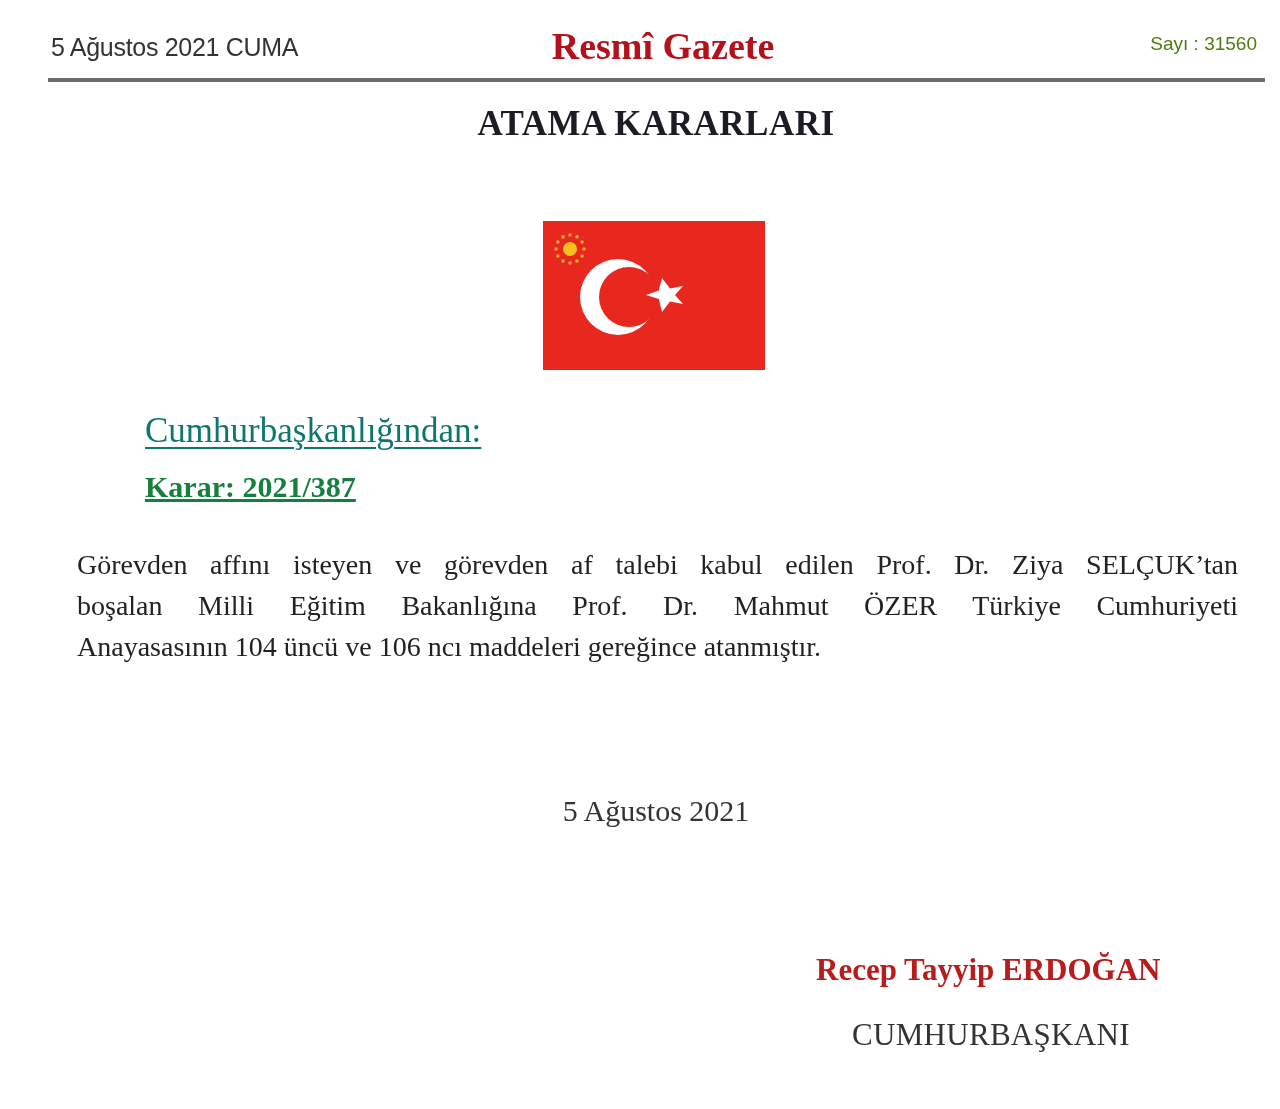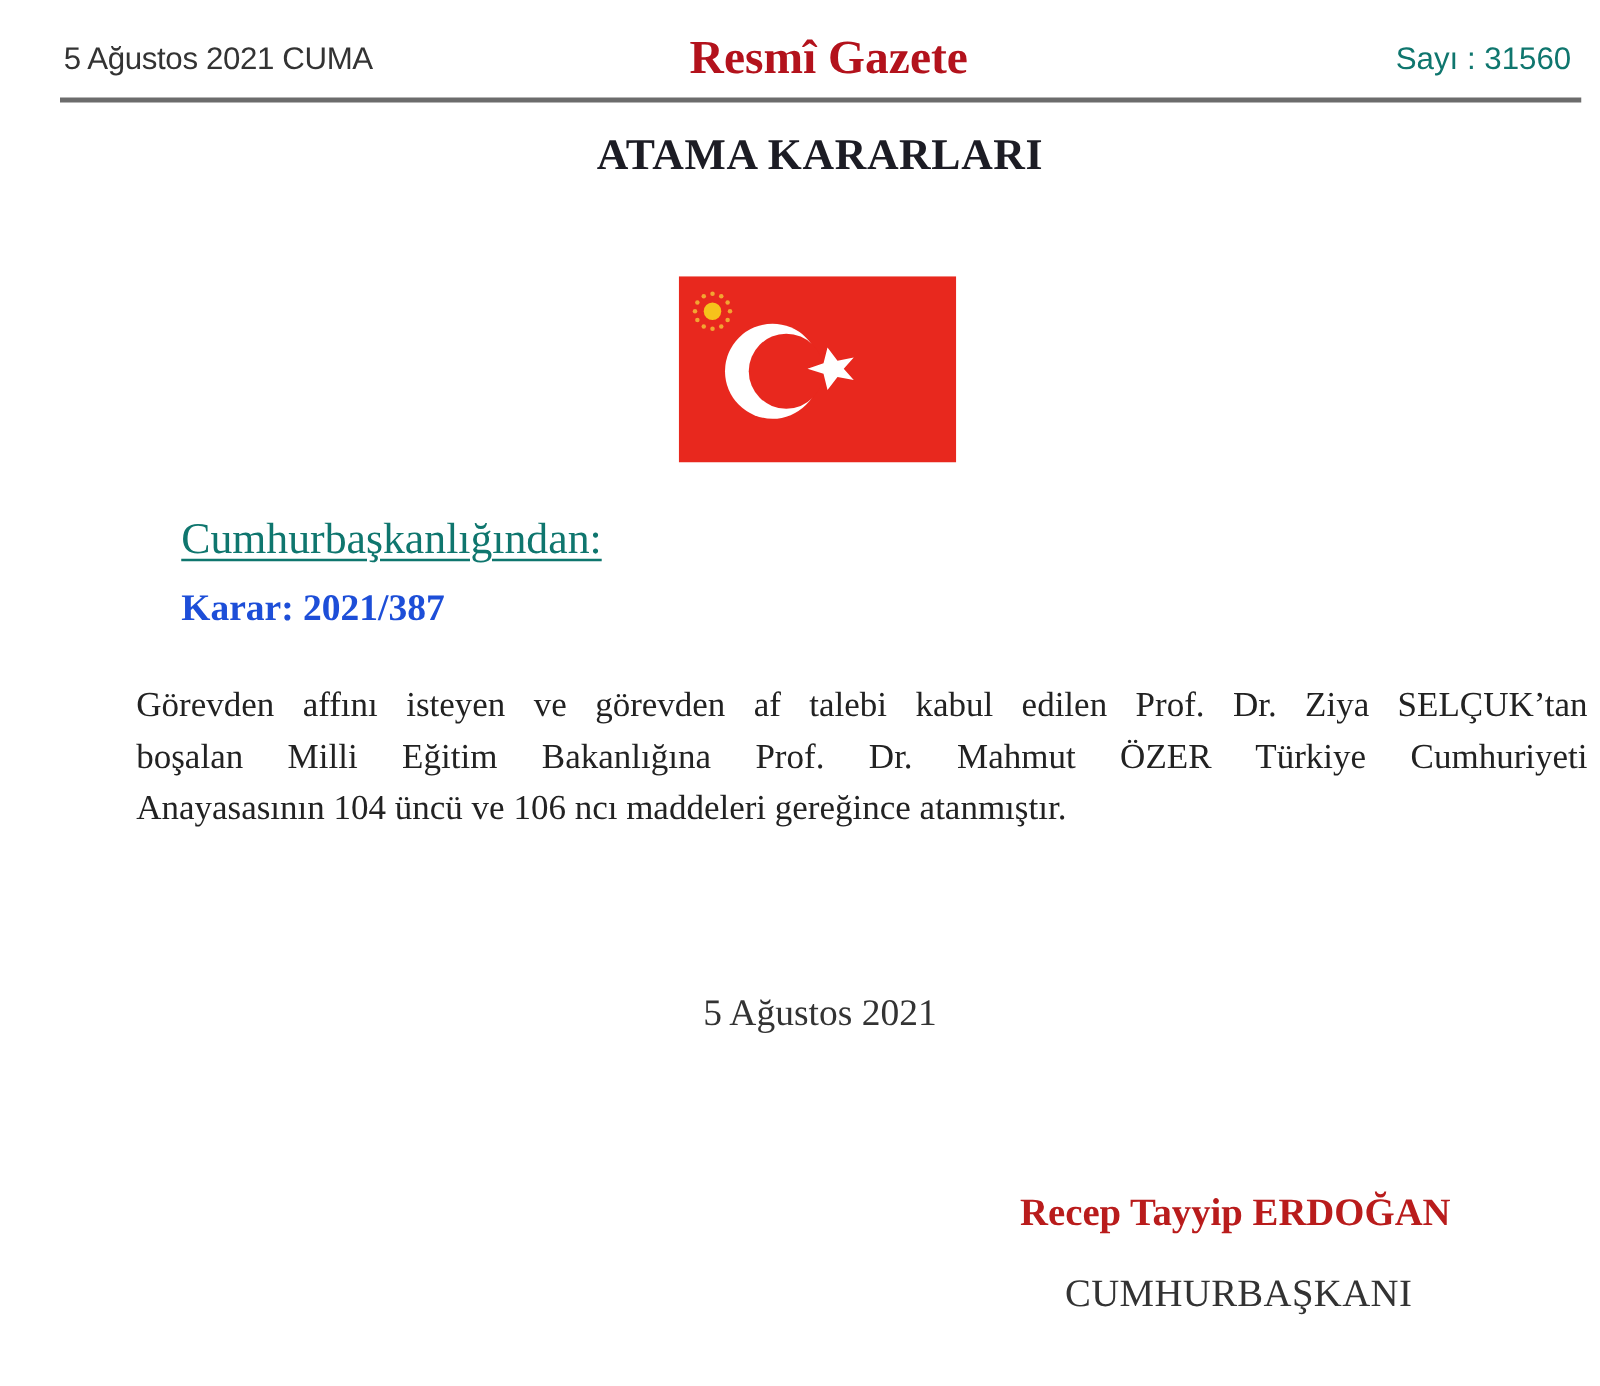--- a/index.html
+++ b/index.html
@@ -33,22 +33,22 @@
       font-family: "Liberation Serif", serif;
       font-weight: bold;
       font-size: 38px;
       color: #b3121c;
     }
     .header-issue {
       position: absolute;
       right: 23px;
       top: 33px;
       font-family: "Liberation Sans", sans-serif;
-      font-size: 25px;
-      color: #0f766e;
+      font-size: 19px;
+      color: #4d7c0f;
     }
     .header-rule {
       position: absolute;
       left: 48px;
       width: 1217px;
       top: 78px;
       height: 4px;
       background: #6c6c6c;
     }
     .section-title {
@@ -78,32 +78,32 @@
       text-decoration: underline;
       text-underline-offset: 5px;
       text-decoration-thickness: 2px;
     }
     .decision {
       position: absolute;
       left: 145px;
       top: 470px;
       font-size: 30px;
       font-weight: bold;
-      color: #1d4ed8;
+      color: #15803d;
+      text-decoration: underline;
     }
     .body-text {
       position: absolute;
       left: 77px;
       width: 1161px;
       top: 544px;
       font-size: 28px;
       line-height: 41px;
       text-align: justify;
       color: #222;
-      margin-left: 32px;
     }
     .body-line {
       display: block;
       text-align: justify;
       text-align-last: justify;
     }
     .body-line.last {
       text-align-last: left;
     }
     .sign-date {

